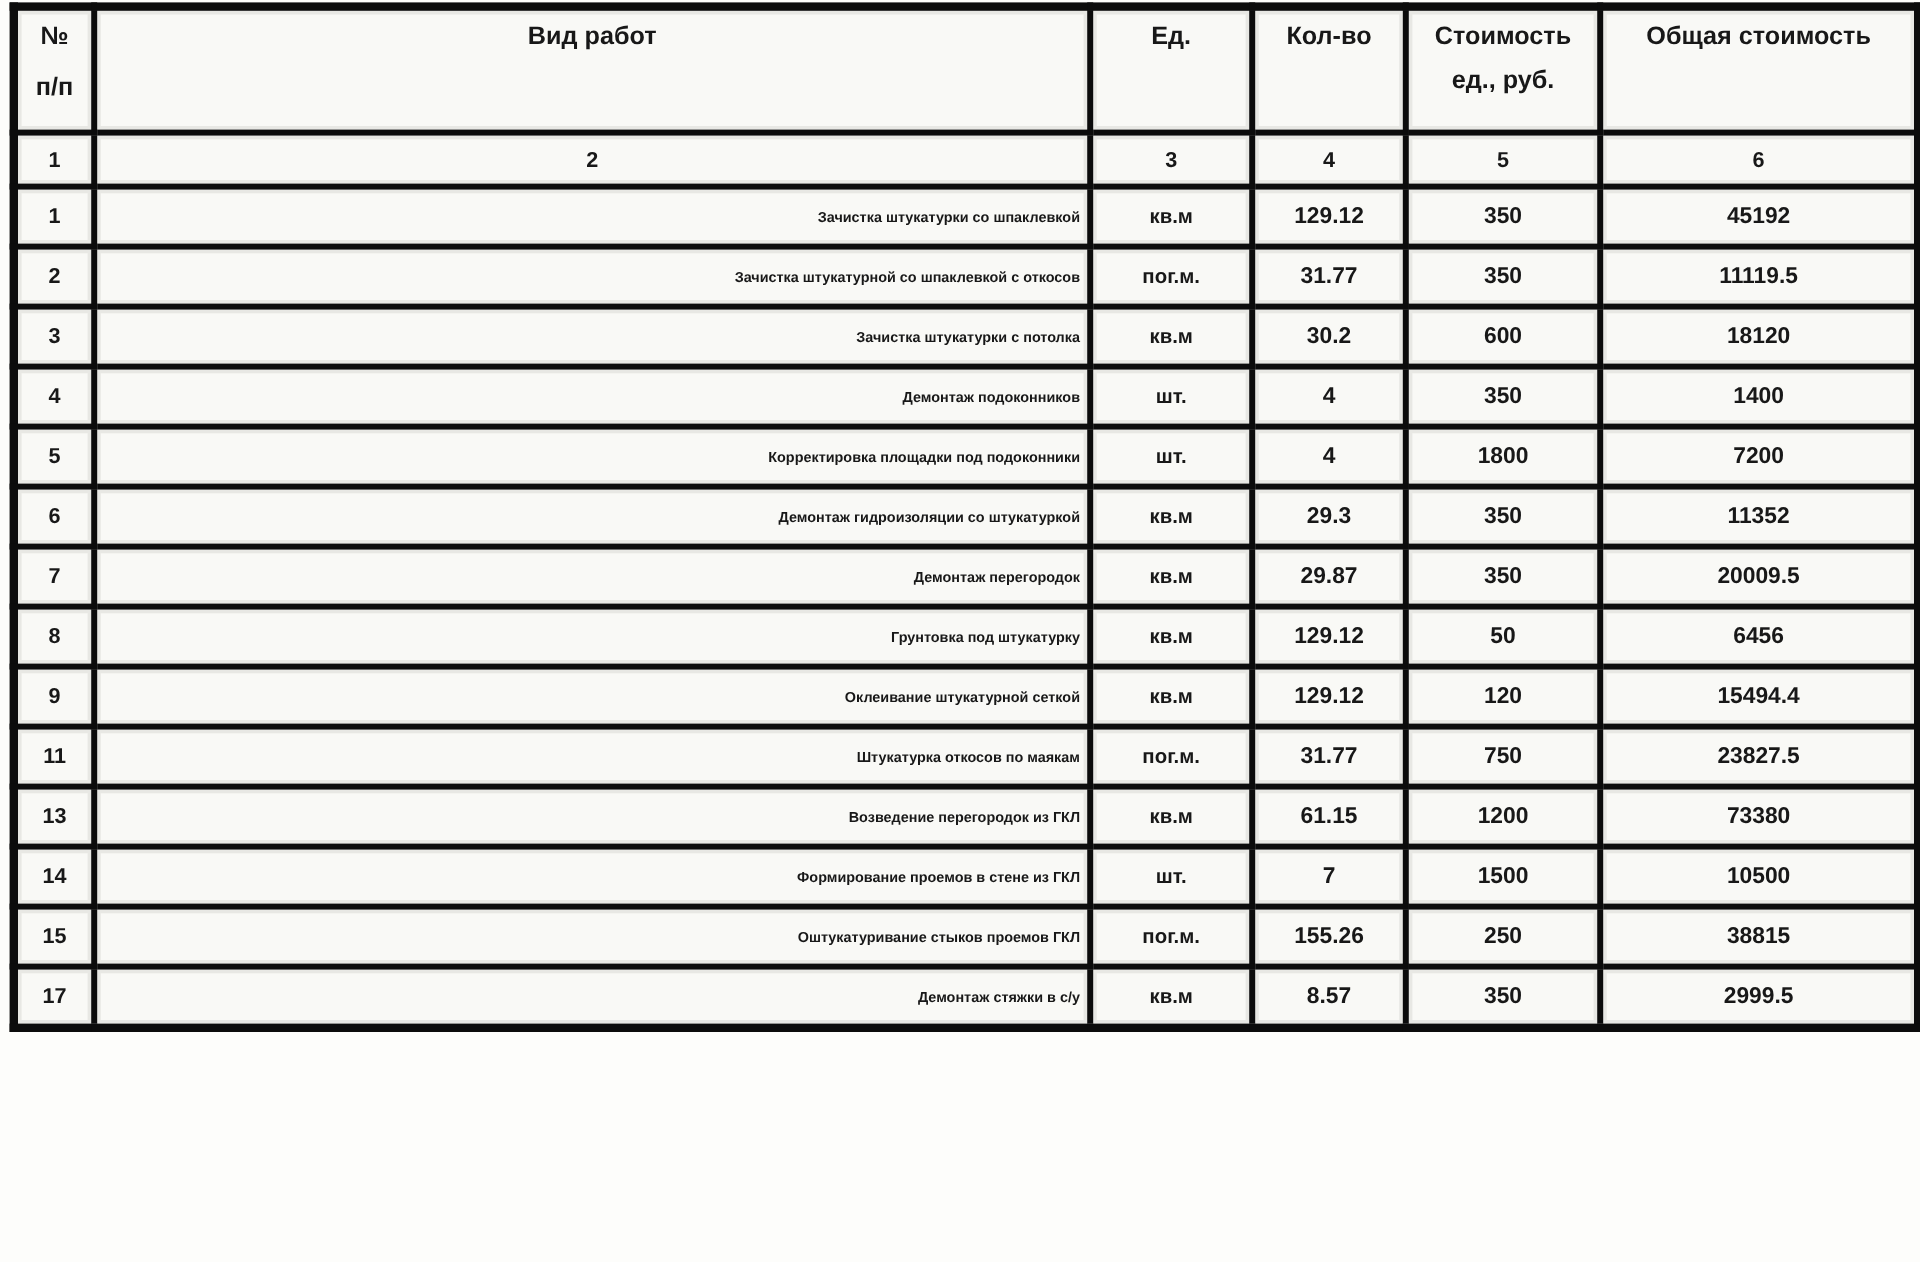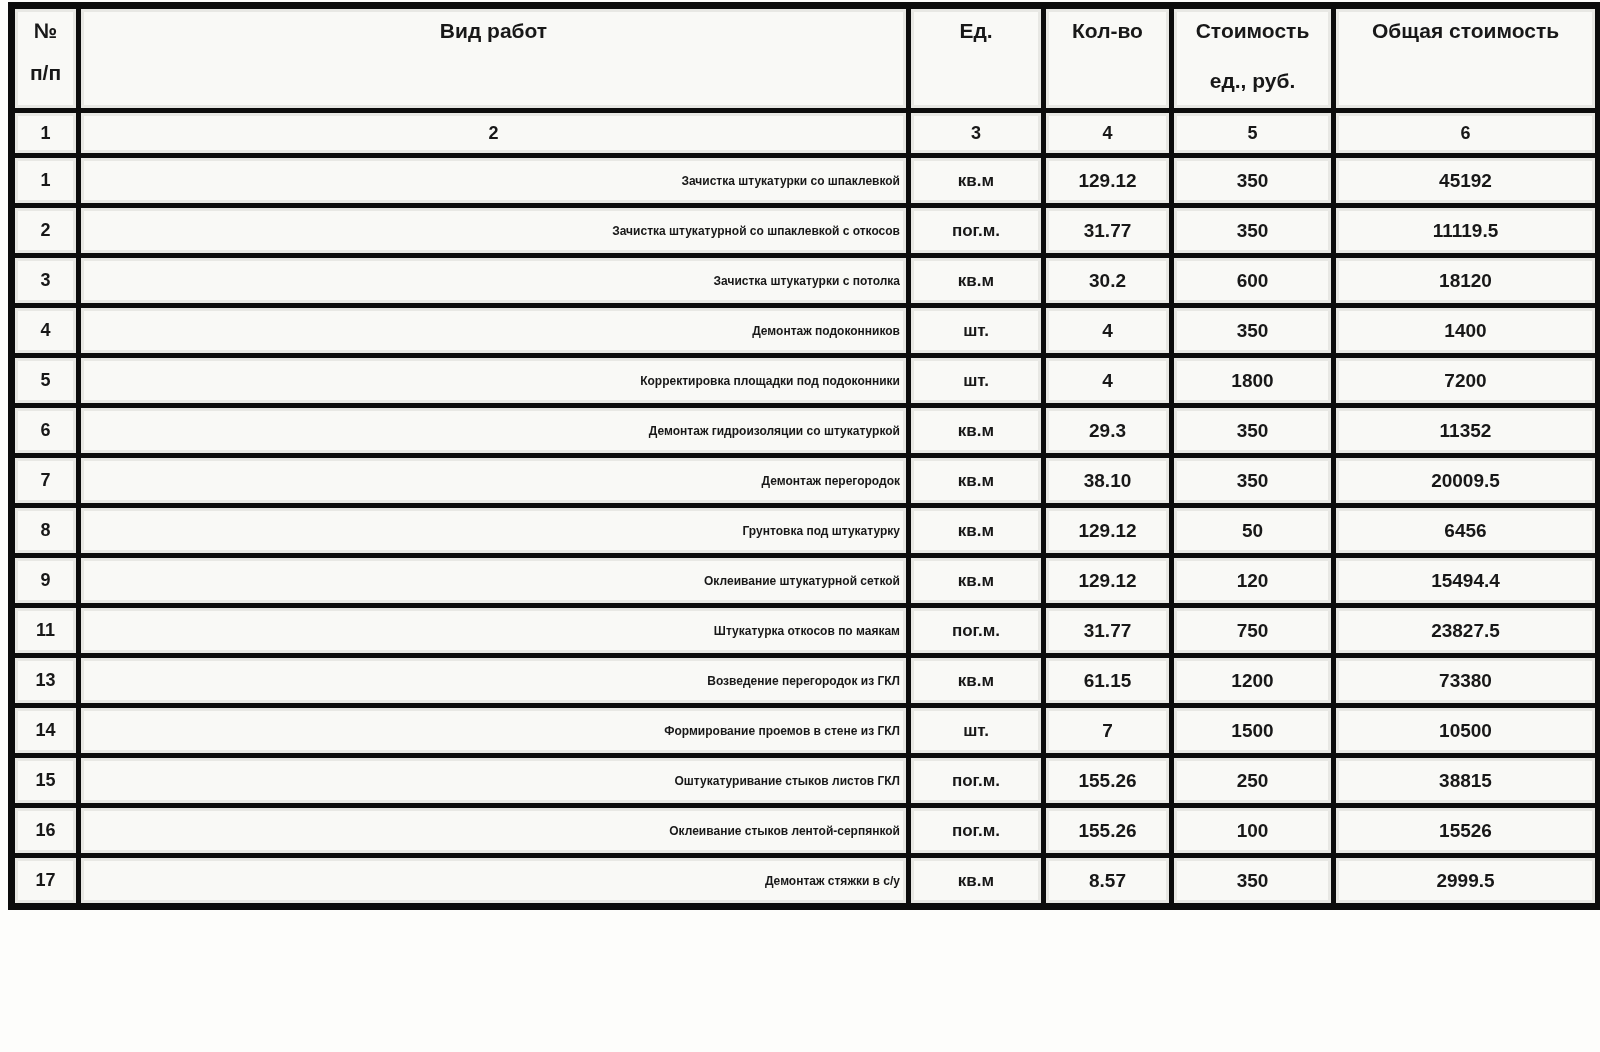--- a/index.html
+++ b/index.html
@@ -37,21 +37,21 @@
   tr.head-row th {
     height: 90px;
     vertical-align: top;
     text-align: center;
     font-size: 21px;
     padding-top: 9px;
     line-height: 26px;
   }
   tr.head-row th .two-line { display: flex; flex-direction: column; }
   tr.head-row th.h-num .two-line { gap: 16px; align-items: center; }
-  tr.head-row th.h-price .two-line { gap: 24px; align-items: center; }
+  tr.head-row th.h-price .two-line { gap: 10px; align-items: center; }
 
   
   tr.index-row td {
     height: 40px;
     text-align: center;
     vertical-align: middle;
     font-size: 18px;
   }
 
   
@@ -164,21 +164,21 @@
       <td class="c-work">Демонтаж гидроизоляции со штукатуркой</td>
       <td class="c-unit">кв.м</td>
       <td class="c-qty">29.3</td>
       <td class="c-price">350</td>
       <td class="c-total">11352</td>
     </tr>
         <tr class="data-row">
       <td class="c-num">7</td>
       <td class="c-work">Демонтаж перегородок</td>
       <td class="c-unit">кв.м</td>
-      <td class="c-qty">38.10</td>
+      <td class="c-qty">29.87</td>
       <td class="c-price">350</td>
       <td class="c-total">20009.5</td>
     </tr>
         <tr class="data-row">
       <td class="c-num">8</td>
       <td class="c-work">Грунтовка под штукатурку</td>
       <td class="c-unit">кв.м</td>
       <td class="c-qty">129.12</td>
       <td class="c-price">50</td>
       <td class="c-total">6456</td>
@@ -210,35 +210,27 @@
         <tr class="data-row">
       <td class="c-num">14</td>
       <td class="c-work">Формирование проемов в стене из ГКЛ</td>
       <td class="c-unit">шт.</td>
       <td class="c-qty">7</td>
       <td class="c-price">1500</td>
       <td class="c-total">10500</td>
     </tr>
         <tr class="data-row">
       <td class="c-num">15</td>
-      <td class="c-work">Оштукатуривание стыков листов ГКЛ</td>
+      <td class="c-work">Оштукатуривание стыков проемов ГКЛ</td>
       <td class="c-unit">пог.м.</td>
       <td class="c-qty">155.26</td>
       <td class="c-price">250</td>
       <td class="c-total">38815</td>
     </tr>
         <tr class="data-row">
-      <td class="c-num">16</td>
-      <td class="c-work">Оклеивание стыков лентой-серпянкой</td>
-      <td class="c-unit">пог.м.</td>
-      <td class="c-qty">155.26</td>
-      <td class="c-price">100</td>
-      <td class="c-total">15526</td>
-    </tr>
-        <tr class="data-row">
       <td class="c-num">17</td>
       <td class="c-work">Демонтаж стяжки в с/у</td>
       <td class="c-unit">кв.м</td>
       <td class="c-qty">8.57</td>
       <td class="c-price">350</td>
       <td class="c-total">2999.5</td>
     </tr>
     </tbody>
   </table>
 

